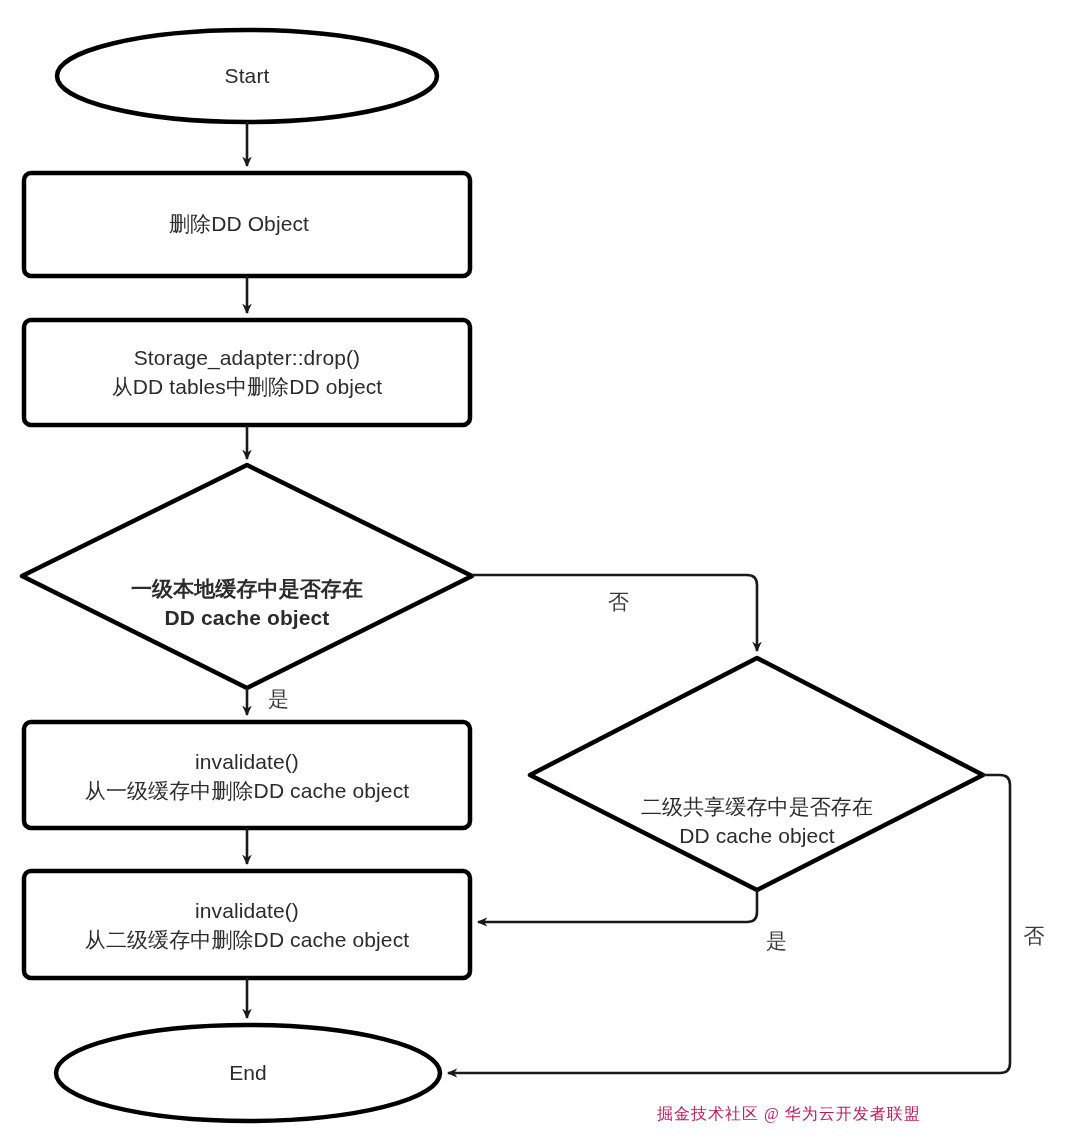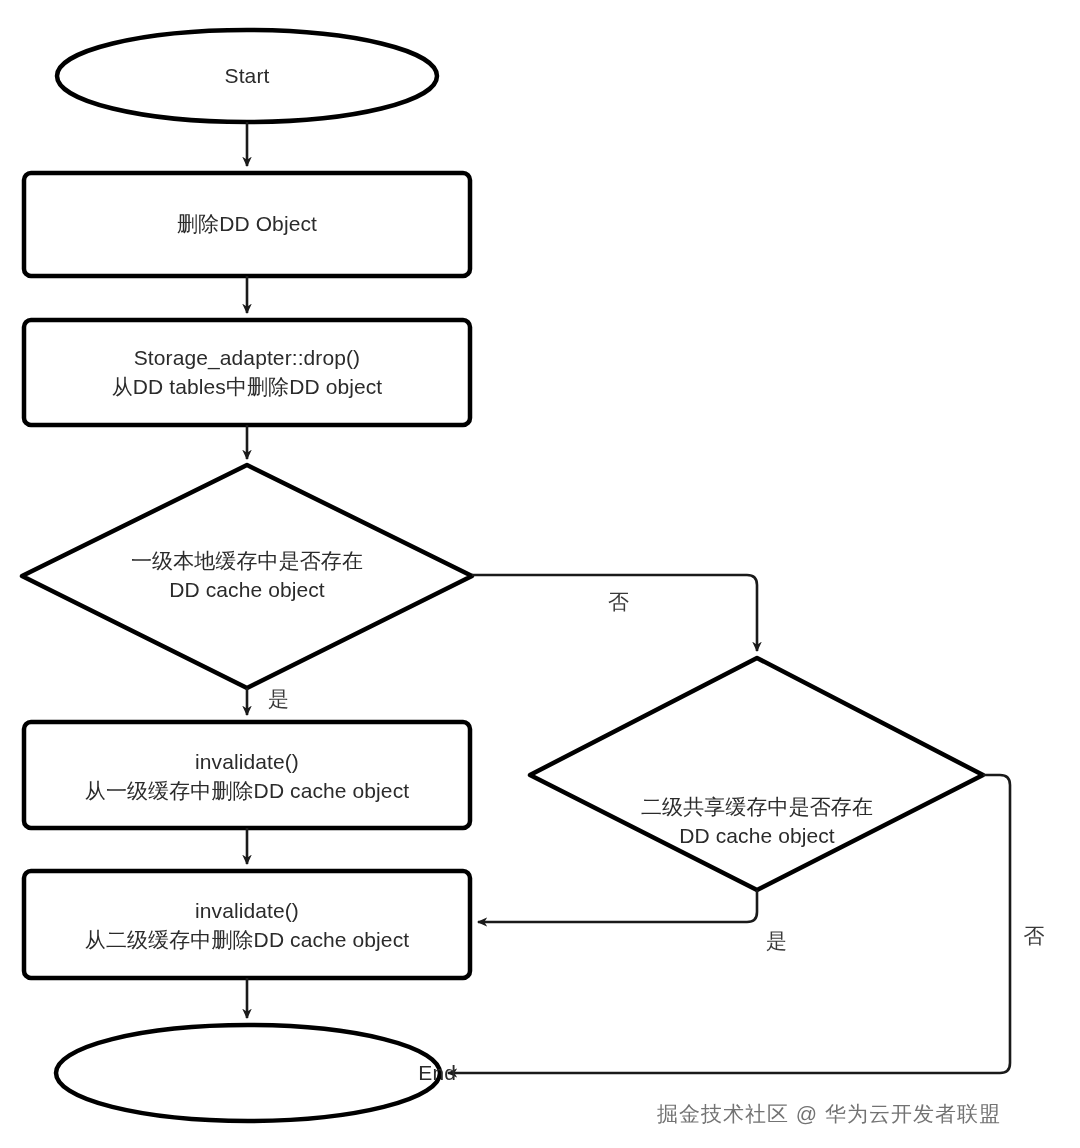--- a/index.html
+++ b/index.html
@@ -60,25 +60,26 @@
     font-size: 21px;
     line-height: 21px;
     white-space: pre;
   }
   .edge-label.vertical {
     writing-mode: vertical-rl;
     text-orientation: upright;
   }
   .watermark {
     position: absolute;
-    color: #737373;
-    font-size: 21px;
+    color: #be185d;
+    font-size: 16px;
     line-height: 28px;
     white-space: pre;
     letter-spacing: 1px;
+    font-family: Liberation Serif, serif;
   }
 </style>
 </head>
 <body>
 
 <div id="canvas">
 
   <svg id="flow-svg" viewBox="0 0 1080 1148">
     <defs>
       <marker id="arrow-thin" markerWidth="12" markerHeight="12" refX="9.4" refY="5" orient="auto" markerUnits="userSpaceOnUse">
@@ -119,38 +120,38 @@
 
     <path class="edge-line" d="M757,890 L757,912 Q757,922 747,922 L478,922" marker-end="url(#arrow-thin-left)"></path>
 
     <path class="edge-line" d="M983,775 L1000,775 Q1010,775 1010,785 L1010,1063 Q1010,1073 1000,1073 L448,1073" marker-end="url(#arrow-thin-left)"></path>
 
     <path class="edge-line" d="M247,978 L247,1018" marker-end="url(#arrow-thin)"></path>
   </svg>
 
   <div class="node-label single" style="left:57px; top:63px; width:380px;">Start</div>
 
-  <div class="node-label single" style="left:24px; top:211px; width:446px;">删除DD Object</div>
+  <div class="node-label single" style="left:16px; top:211px; width:446px;">删除DD Object</div>
 
   <div class="node-label" style="left:24px; top:343px; width:446px;text-align:center;">Storage_adapter::drop()
 从DD tables中删除DD object</div>
 
-  <div class="node-label" style="left:37px; top:546px; width:420px;">一级本地缓存中是否存在
+  <div class="node-label" style="left:37px; top:574px; width:420px;font-weight:bold;">一级本地缓存中是否存在
 DD cache object</div>
 
   <div class="node-label" style="left:24px; top:747px; width:446px;">invalidate()
 从一级缓存中删除DD cache object</div>
 
   <div class="node-label" style="left:24px; top:896px; width:446px;">invalidate()
 从二级缓存中删除DD cache object</div>
 
   <div class="node-label" style="left:547px; top:745px; width:420px;margin-top:47px;">二级共享缓存中是否存在
 DD cache object</div>
 
-  <div class="node-label single" style="left:72px; top:1060px; width:384px;text-align:right;">End</div>
+  <div class="node-label single" style="left:56px; top:1060px; width:384px;">End</div>
 
   <div class="edge-label" style="left:608px; top:591px;">否</div>
 
   <div class="edge-label" style="left:268px; top:688px;">是</div>
 
   <div class="edge-label" style="left:766px; top:930px;">是</div>
 
   <div class="edge-label vertical" style="left:1024px; top:910px;">否</div>
 
   <div class="watermark" style="left:657px; top:1100px;">掘金技术社区 @ 华为云开发者联盟</div>

